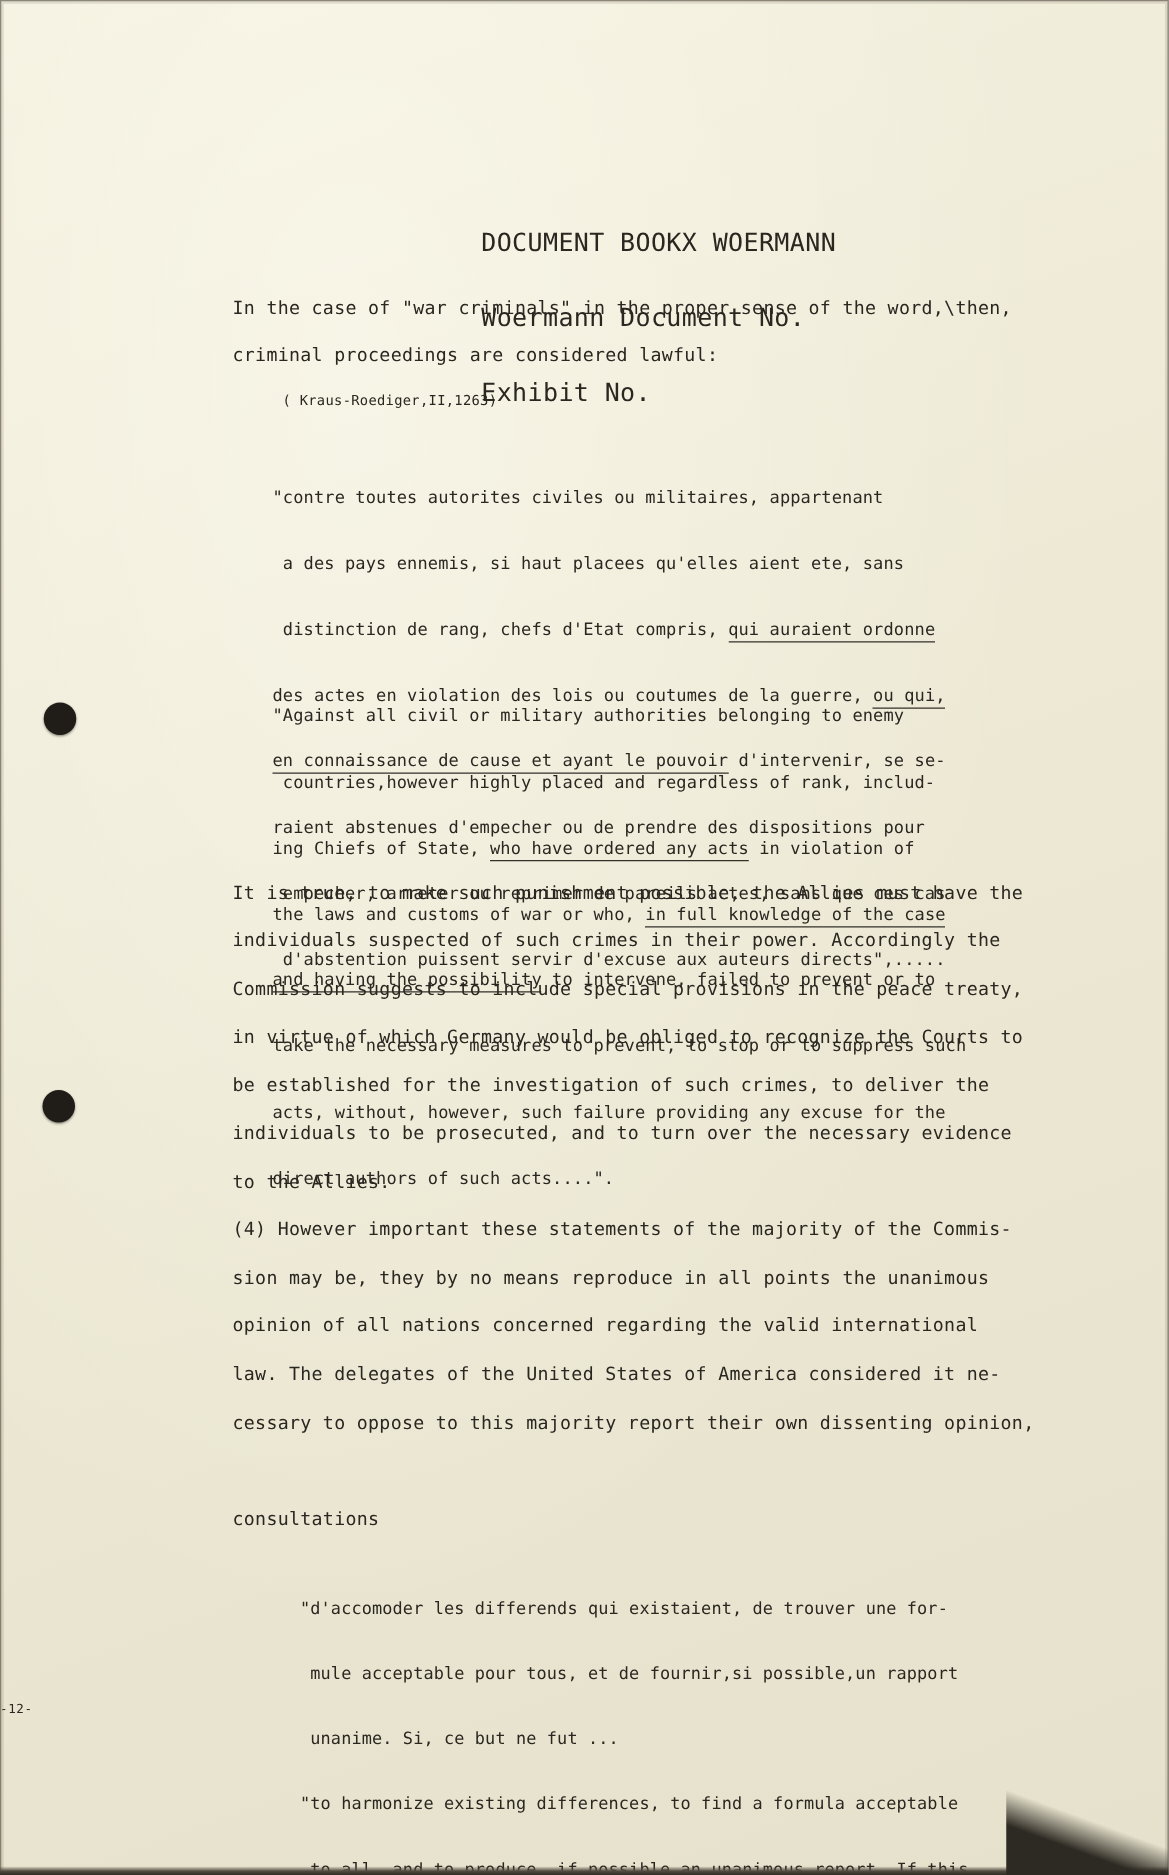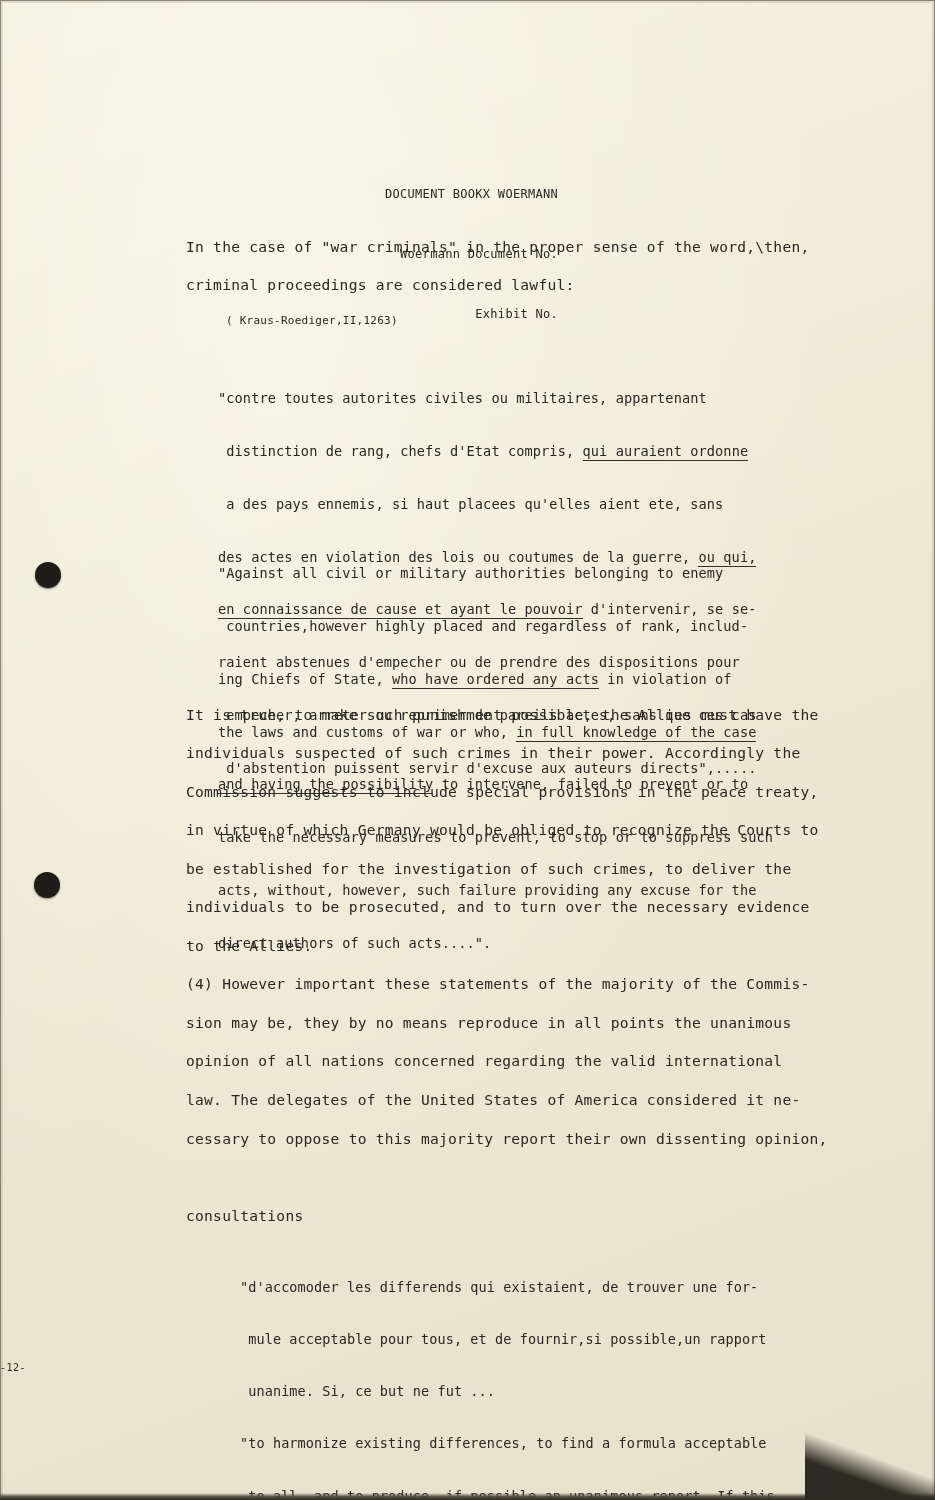--- a/index.html
+++ b/index.html
@@ -80,25 +80,24 @@
     position: absolute;
     inset: 0;
     z-index: 3;
   }
 
   
   .heading {
     position: absolute;
     left: 385px;
     top: 144px;
-    font-size: 12px;
+    font-size: 20px;
     line-height: 20px;
     letter-spacing: 0.3px;
     white-space: pre;
-    text-align: right;
   }
   .heading div { white-space: pre; }
 
   .body-line {
     position: absolute;
     left: 186px;
     font-size: 14.6px;
     letter-spacing: 0.25px;
     white-space: pre;
   }
@@ -166,22 +165,22 @@
       <div>Woermann Document No.</div>
       <div>Exhibit No.</div>
     </div>
 
     <div class="body-line" style="top:238px;">In the case of "war criminals" in the proper sense of the word,\then,</div>
     <div class="body-line" style="top:276px;">criminal proceedings are considered lawful:</div>
     <div class="indent-ref" style="top:314px;">( Kraus-Roediger,II,1263)</div>
 
     <div class="quote-block" style="top:355px;">
       <div>"contre toutes autorites civiles ou militaires, appartenant</div>
+      <div> a des pays ennemis, si haut placees qu'elles aient ete, sans</div>
       <div><span> distinction de rang, chefs d'Etat compris, </span><u class="tw">qui auraient ordonne</u></div>
-      <div> a des pays ennemis, si haut placees qu'elles aient ete, sans</div>
       <div><span>des actes en violation des lois ou coutumes de la guerre, </span><u class="tw">ou qui,</u></div>
       <div><u class="tw">en connaissance de cause et ayant le pouvoir</u><span> d'intervenir, se se-</span></div>
       <div>raient abstenues d'empecher ou de prendre des dispositions pour</div>
       <div> empecher, arreter ou reprimer de pareils actes, sans que ces cas</div>
       <div> d'abstention puissent servir d'excuse aux auteurs directs",.....</div>
     </div>
 
     <div class="quote-block" style="top:530px;">
       <div>"Against all civil or military authorities belonging to enemy</div>
       <div> countries,however highly placed and regardless of rank, includ-</div>

